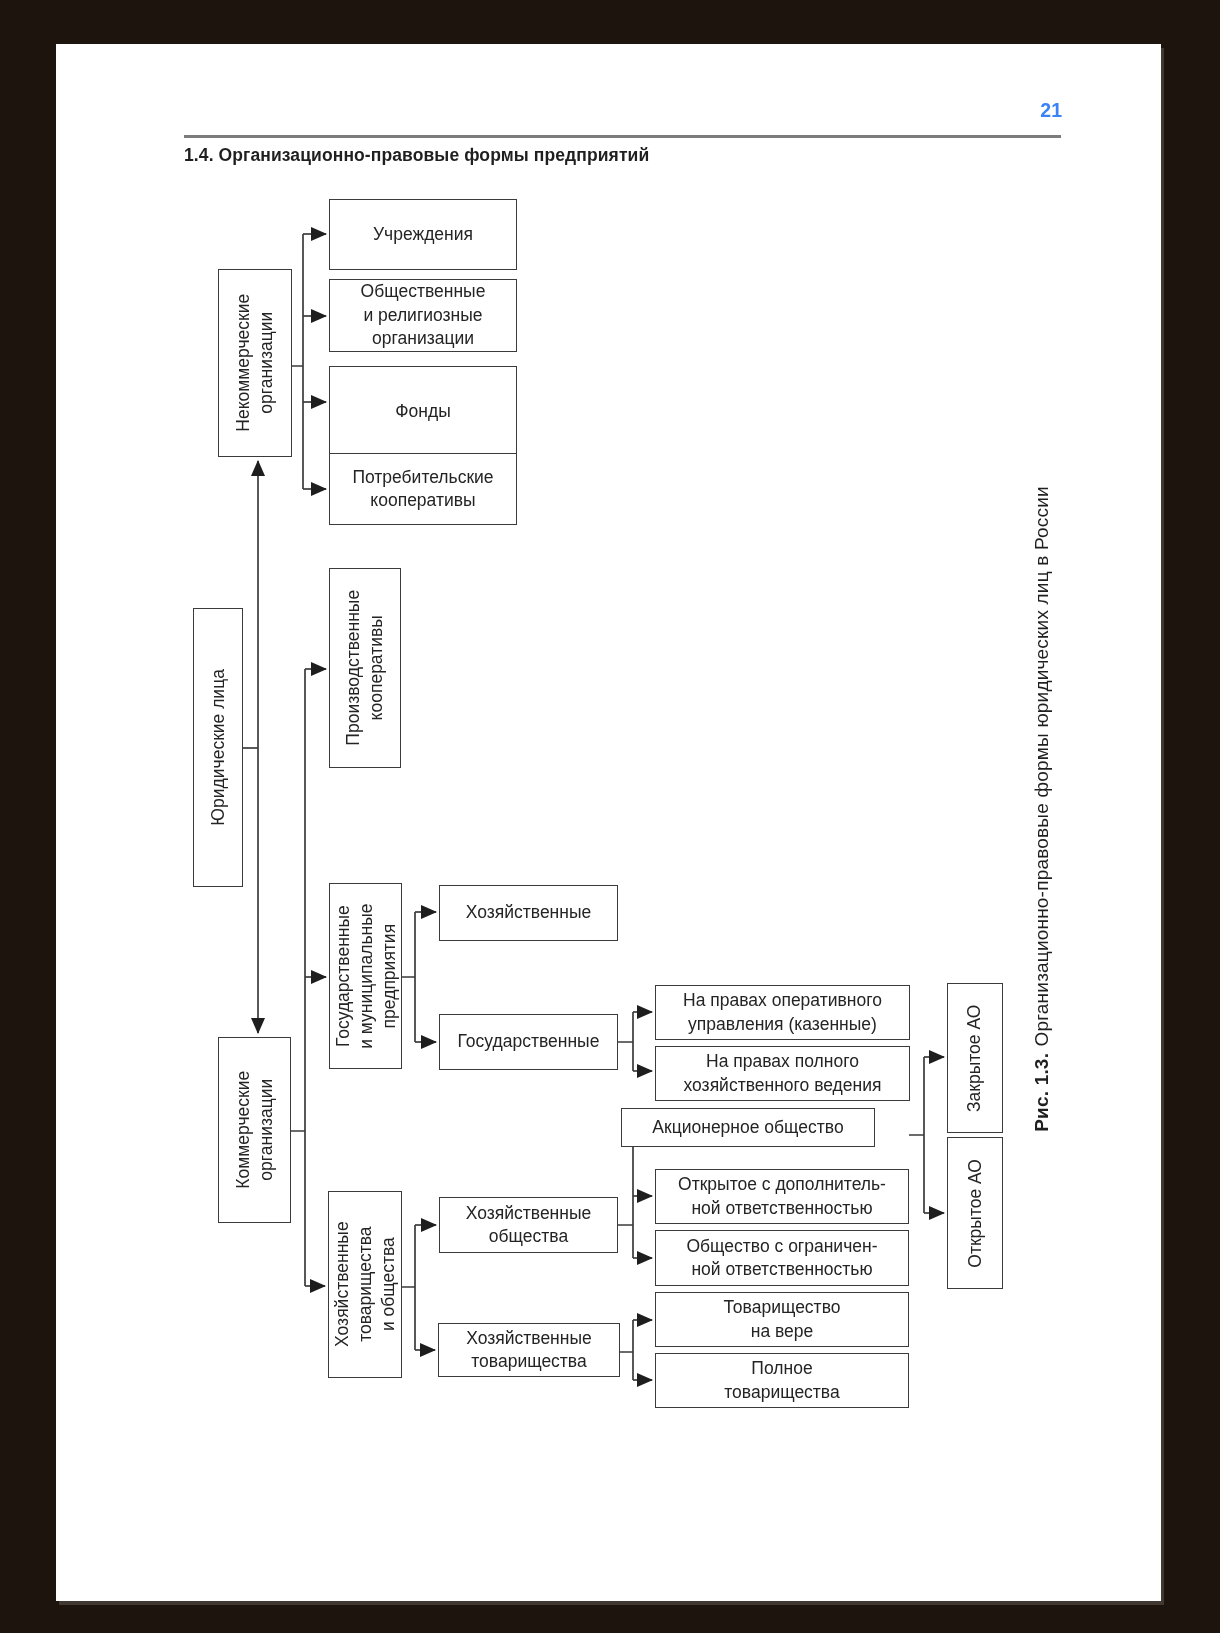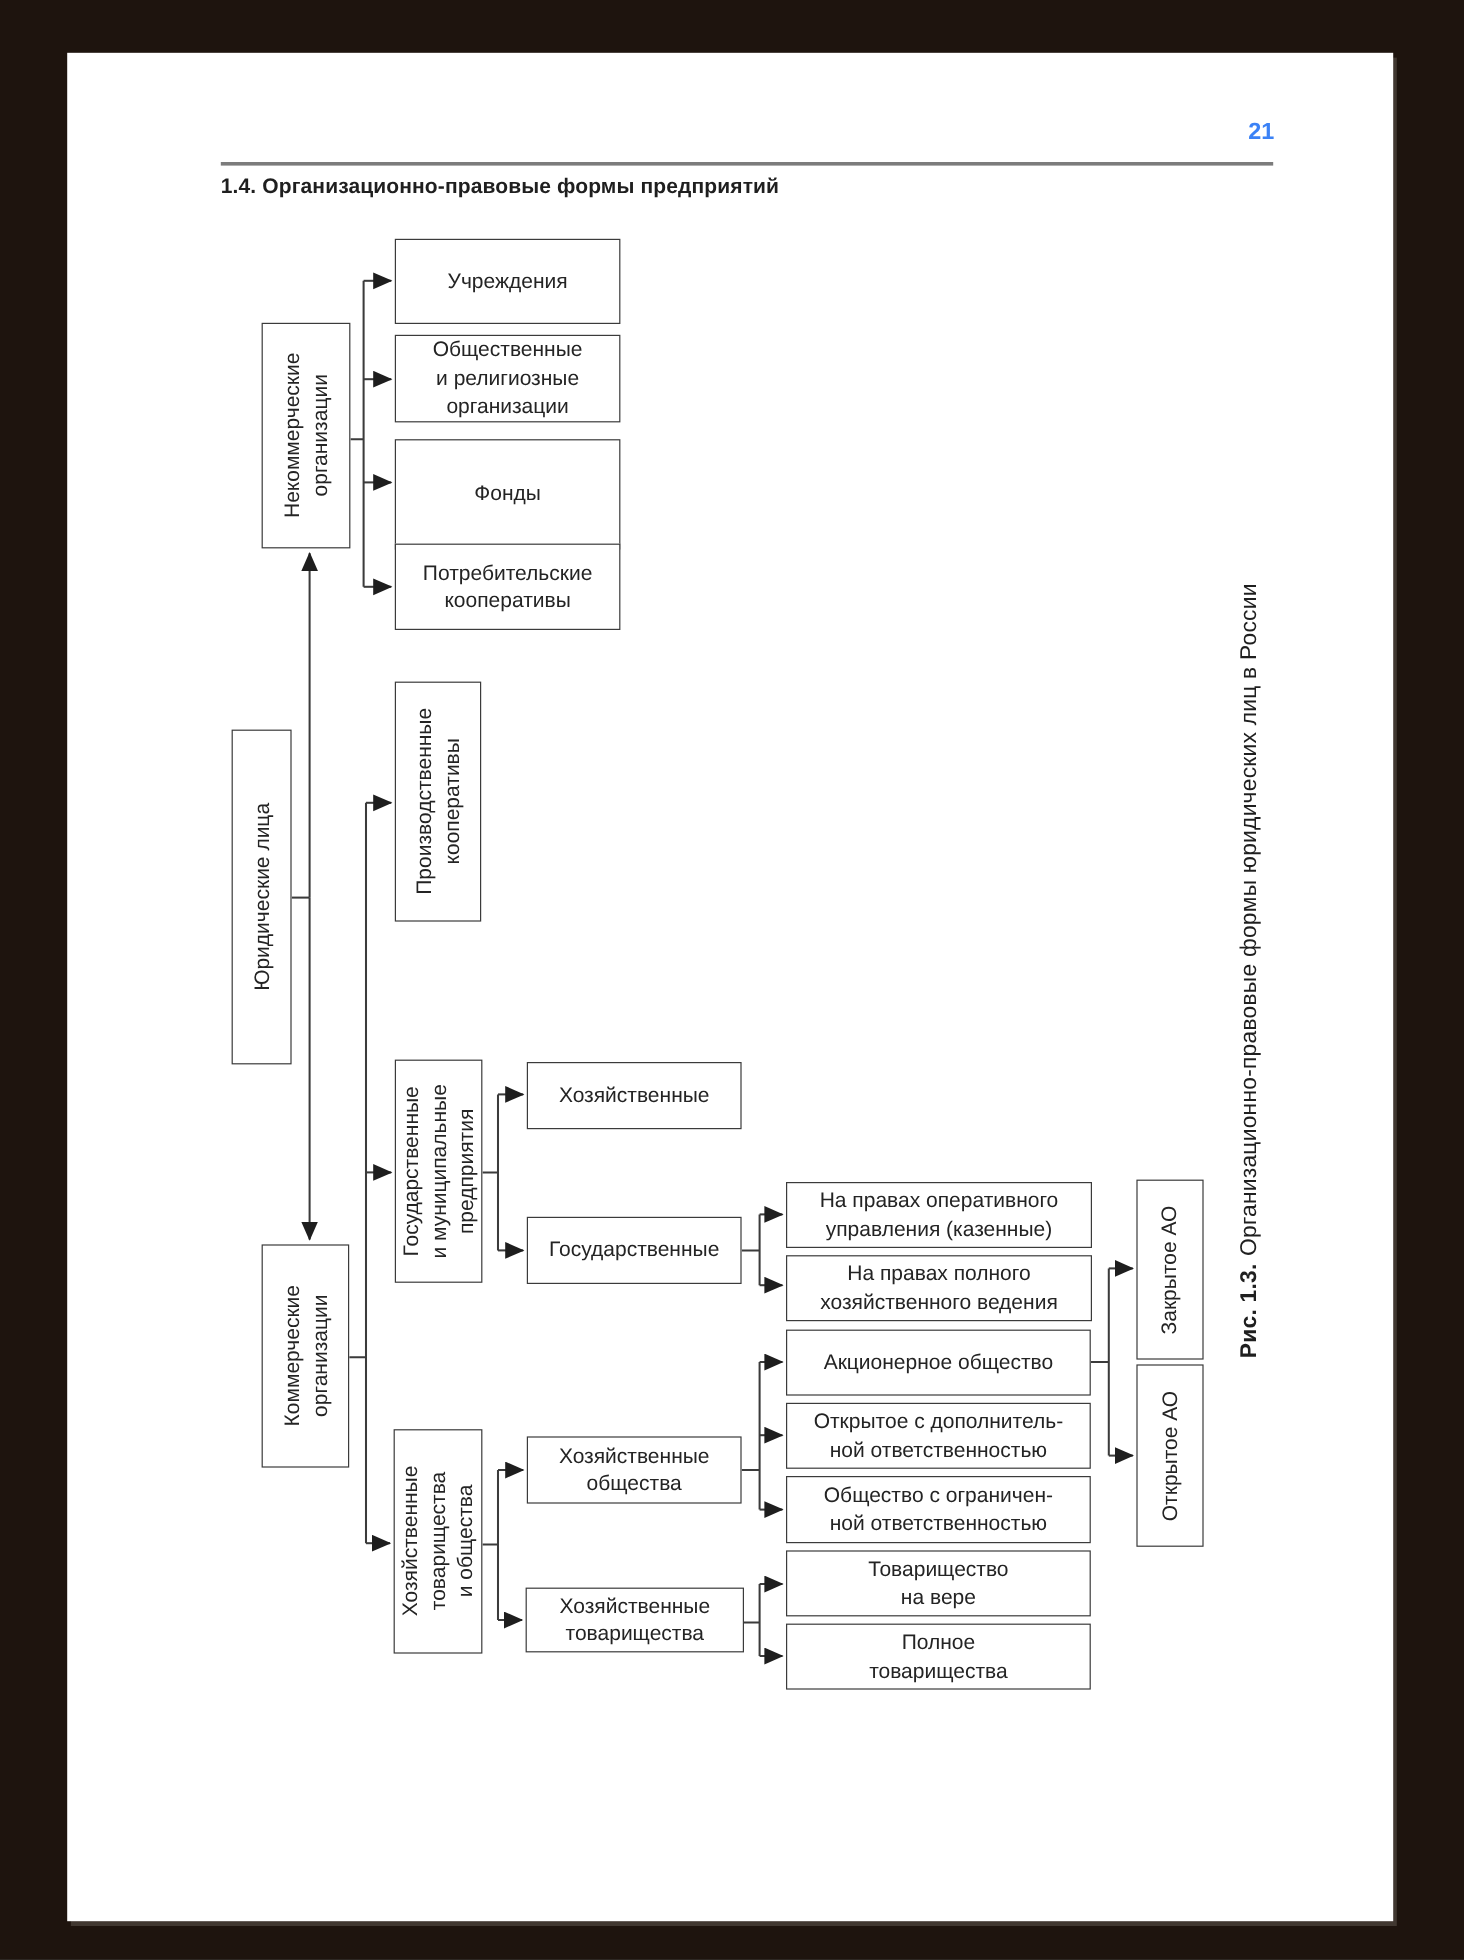--- a/index.html
+++ b/index.html
@@ -131,21 +131,21 @@
     </div>
   <div class="node" style="left:655px;top:985px;width:255px;height:55px">
       <span class="label">На правах оперативного
 управления (казенные)</span>
     </div>
   <div class="node" style="left:655px;top:1046px;width:255px;height:55px">
       <span class="label">На правах полного
 хозяйственного ведения</span>
     </div>
 
-  <div class="node" style="left:655px;top:1108px;width:254px;height:55px">
+  <div class="node" style="left:621px;top:1108px;width:254px;height:39px">
       <span class="label">Акционерное общество</span>
     </div>
   <div class="node" style="left:655px;top:1169px;width:254px;height:55px">
       <span class="label">Открытое с дополнитель-
 ной ответственностью</span>
     </div>
   <div class="node" style="left:655px;top:1230px;width:254px;height:56px">
       <span class="label">Общество с ограничен-
 ной ответственностью</span>
     </div>

